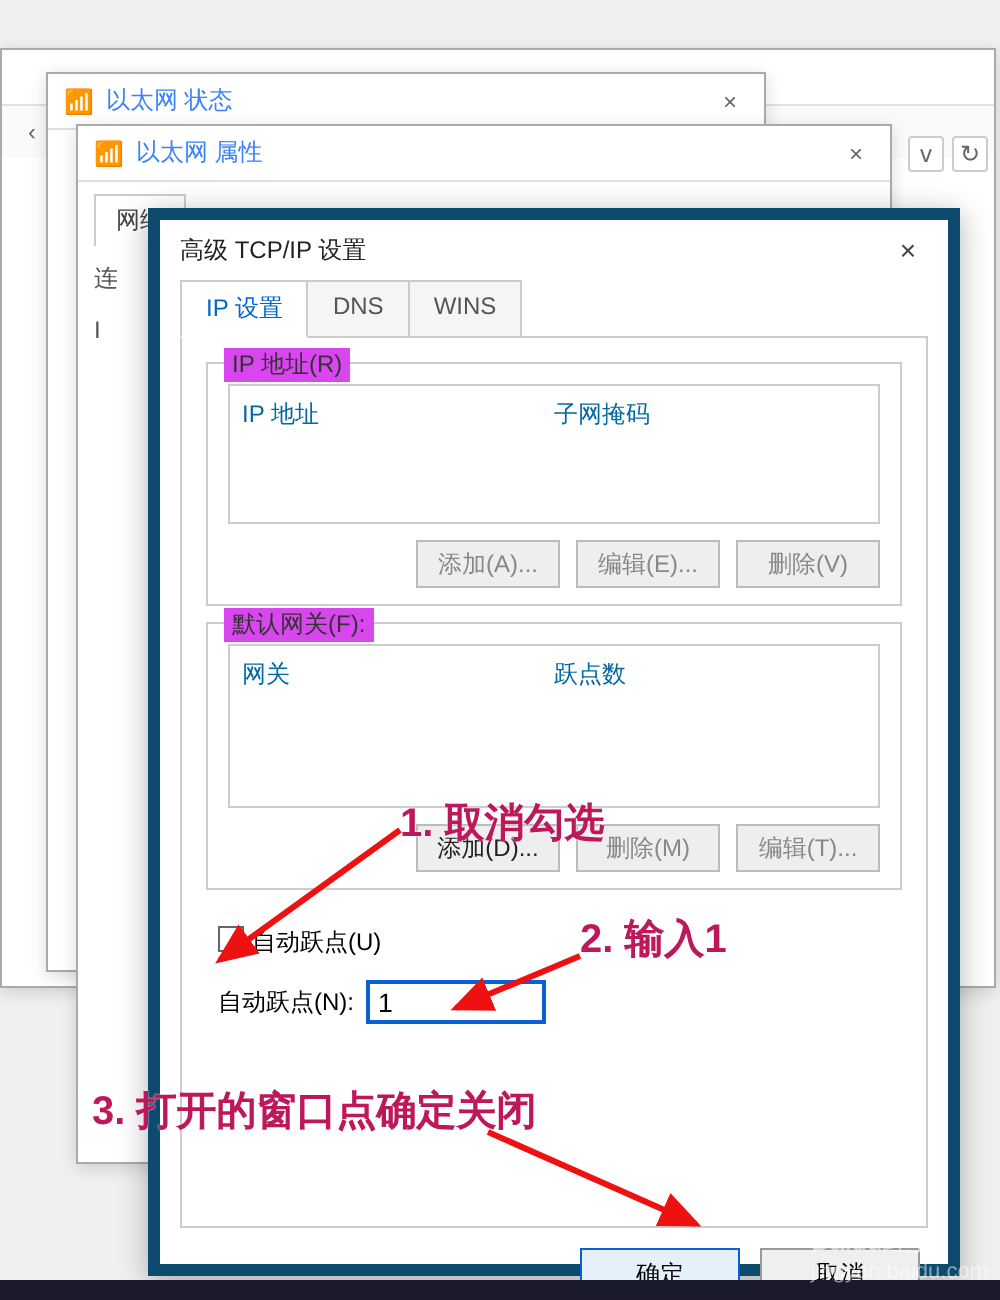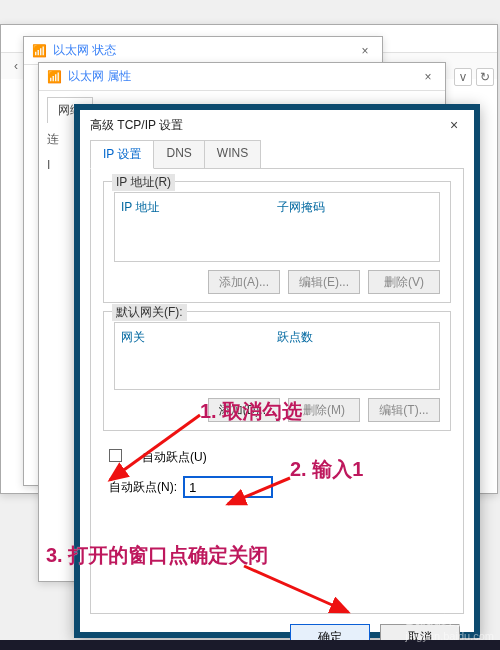--- a/index.html
+++ b/index.html
@@ -29,32 +29,32 @@
 
 .main{position:absolute;left:74px;top:104px;width:406px;height:534px;background:#fff;border:6px solid #0c4a6e;box-shadow:0 3px 14px rgba(0,0,0,.3)}
 .main .titlebar{height:30px;display:flex;align-items:center;padding:0 10px}
 .main .titlebar .t{flex:1;color:#222}
 .main .titlebar .x{width:20px;text-align:center;color:#444;cursor:pointer;font-size:14px}
 .main .tabs{display:flex;padding:0 10px}
 .main .tab{padding:5px 12px;border:1px solid #ccc;background:#f5f5f5;margin-right:-1px;color:#555;cursor:pointer}
 .main .tab.active{background:#fff;border-bottom:1px solid #fff;position:relative;z-index:2;color:#0066cc}
 .main .content{border:1px solid #ccc;margin:0 10px 10px 10px;padding:12px 12px 8px 12px;height:446px;position:relative;margin-top:-1px}
 .gbox{border:1px solid #ccc;margin-bottom:8px;padding:10px 10px 8px 10px;position:relative}
-.glabel{position:absolute;top:-8px;left:8px;background:#e5e5e5;padding:0 4px;color:#333}
+.glabel{position:absolute;top:-8px;left:8px;background:#d946ef;padding:0 4px;color:#333}
 .lbox{border:1px solid #ccc;padding:6px;height:70px;overflow:auto;background:#fff}
 .lhead{display:flex;color:#0369a1}
 .lhead span{flex:1}
 .lrow{display:flex;color:#666;padding:2px 0}
 .lrow span{flex:1}
 .btnrow{display:flex;justify-content:flex-end;gap:8px;margin-top:8px}
 .wbtn{min-width:72px;height:24px;border:1px solid #bbb;background:#eee;color:#888;display:flex;align-items:center;justify-content:center;cursor:default}
 .wbtn.enabled{color:#222;cursor:pointer}
 .gbox2{margin-top:4px}
-.gbox2 .lbox{height:68px}
-.chkrow{display:flex;align-items:flex-start;gap:20px;margin:18px 0 0 6px}
+.gbox2 .lbox{height:82px}
+.chkrow{display:flex;align-items:flex-start;gap:4px;margin:18px 0 0 6px}
 .chk{width:13px;height:13px;border:1px solid #666;background:#fff;cursor:pointer}
 .fldrow{display:flex;align-items:center;gap:6px;margin:10px 0 0 6px}
 .tinput{width:90px;height:22px;border:2px solid #0a5fd6;padding:0 4px;background:#fff;outline:none}
 .main .footer{display:flex;justify-content:flex-end;gap:10px;padding:0 14px 12px 0}
 .fbtn{min-width:80px;height:26px;border:1px solid #999;background:#efefef;display:flex;align-items:center;justify-content:center;cursor:pointer}
 .fbtn.primary{border:1px solid #0a5fd6;background:#e6f0fb}
 
 
 .anno{position:absolute;color:#be185d;font-weight:bold;font-size:20px;pointer-events:none;text-shadow:0 0 1px #fff}
 .arrow{position:absolute;pointer-events:none}

